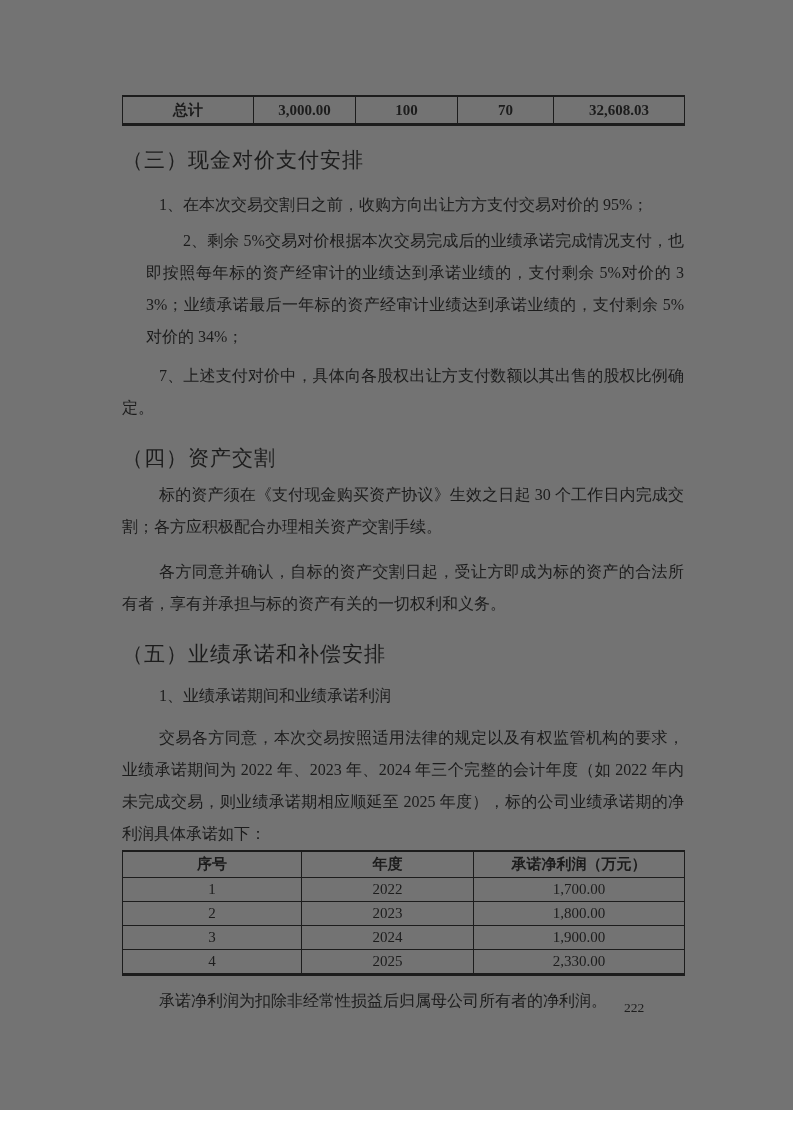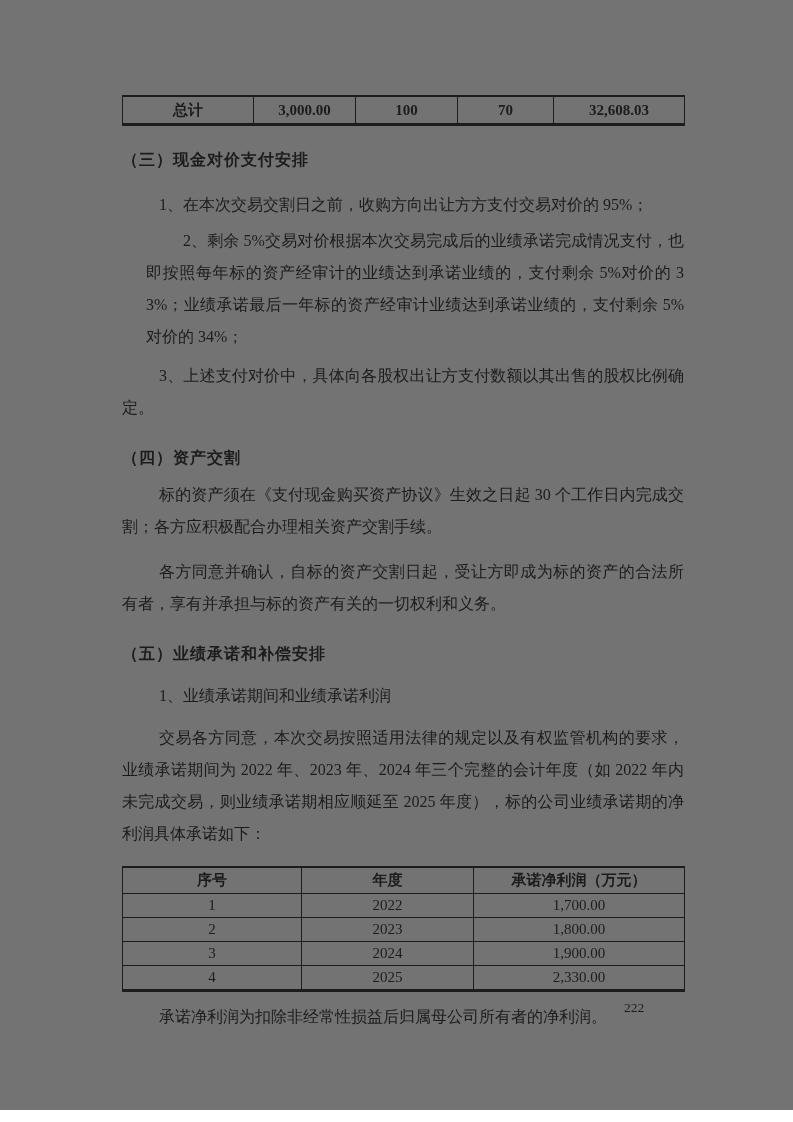--- a/index.html
+++ b/index.html
@@ -25,21 +25,21 @@
   table.carryover td {
     border:1.2px solid #1c1c1c;
     text-align:center; vertical-align:middle;
     font-weight:bold; font-size:15px;
     height:26px; padding:0 2px;
   }
 
   
   .heading {
     font-family:"Liberation Sans","DejaVu Sans",sans-serif;
-    font-weight:bold; font-size:16px; line-height:24px;
+    font-weight:normal; font-size:21px; line-height:24px;
     letter-spacing:1px;
     margin:22px 0 0 0;
   }
   .h-five { margin-top:22px; }
 
   
   p.body {
     font-size:16px; line-height:32px;
     text-align:justify; text-indent:37px;
     margin:0; word-break:break-all;
@@ -49,21 +49,21 @@
   #p3-3 { margin-top:7px; }
   #p4-1 { margin-top:9px; }
   #p4-2 { margin-top:13px; }
   #sub5-1 { margin-top:14px; }
   #p5-1 { margin-top:10px; }
   #p5-2 { margin-top:9px; }
 
   
   table.profit {
     width:100%; border-collapse:collapse; table-layout:fixed;
-    margin-top:16px;
+    margin-top:0;
     border-top:2.5px solid #1c1c1c;
     border-bottom:3px solid #1c1c1c;
   }
   table.profit th, table.profit td {
     border:1.2px solid #1c1c1c;
     text-align:center; vertical-align:middle;
     font-size:15px; padding:0 2px;
   }
   table.profit th { font-weight:bold; height:25px; }
   table.profit td { font-weight:normal; height:23px; }
@@ -95,21 +95,21 @@
           <td>100</td>
           <td>70</td>
           <td>32,608.03</td>
         </tr>
       </tbody>
     </table>
 
     <div class="heading">（三）现金对价支付安排</div>
     <p class="body" id="p3-1">1、在本次交易交割日之前，收购方向出让方方支付交易对价的 95%；</p>
     <p class="body" id="p3-2">2、剩余 5%交易对价根据本次交易完成后的业绩承诺完成情况支付，也即按照每年标的资产经审计的业绩达到承诺业绩的，支付剩余 5%对价的 33%；业绩承诺最后一年标的资产经审计业绩达到承诺业绩的，支付剩余 5%对价的 34%；</p>
-    <p class="body" id="p3-3">3、上述支付对价中，具体向各股权出让方支付数额以其出售的股权比例确定。</p>
+    <p class="body" id="p3-3">7、上述支付对价中，具体向各股权出让方支付数额以其出售的股权比例确定。</p>
 
     <div class="heading">（四）资产交割</div>
     <p class="body" id="p4-1">标的资产须在《支付现金购买资产协议》生效之日起 30 个工作日内完成交割；各方应积极配合办理相关资产交割手续。</p>
     <p class="body" id="p4-2">各方同意并确认，自标的资产交割日起，受让方即成为标的资产的合法所有者，享有并承担与标的资产有关的一切权利和义务。</p>
 
     <div class="heading h-five">（五）业绩承诺和补偿安排</div>
     <p class="body" id="sub5-1">1、业绩承诺期间和业绩承诺利润</p>
     <p class="body" id="p5-1">交易各方同意，本次交易按照适用法律的规定以及有权监管机构的要求，业绩承诺期间为 2022 年、2023 年、2024 年三个完整的会计年度（如 2022 年内未完成交易，则业绩承诺期相应顺延至 2025 年度），标的公司业绩承诺期的净利润具体承诺如下：</p>
 
     <table class="profit">

